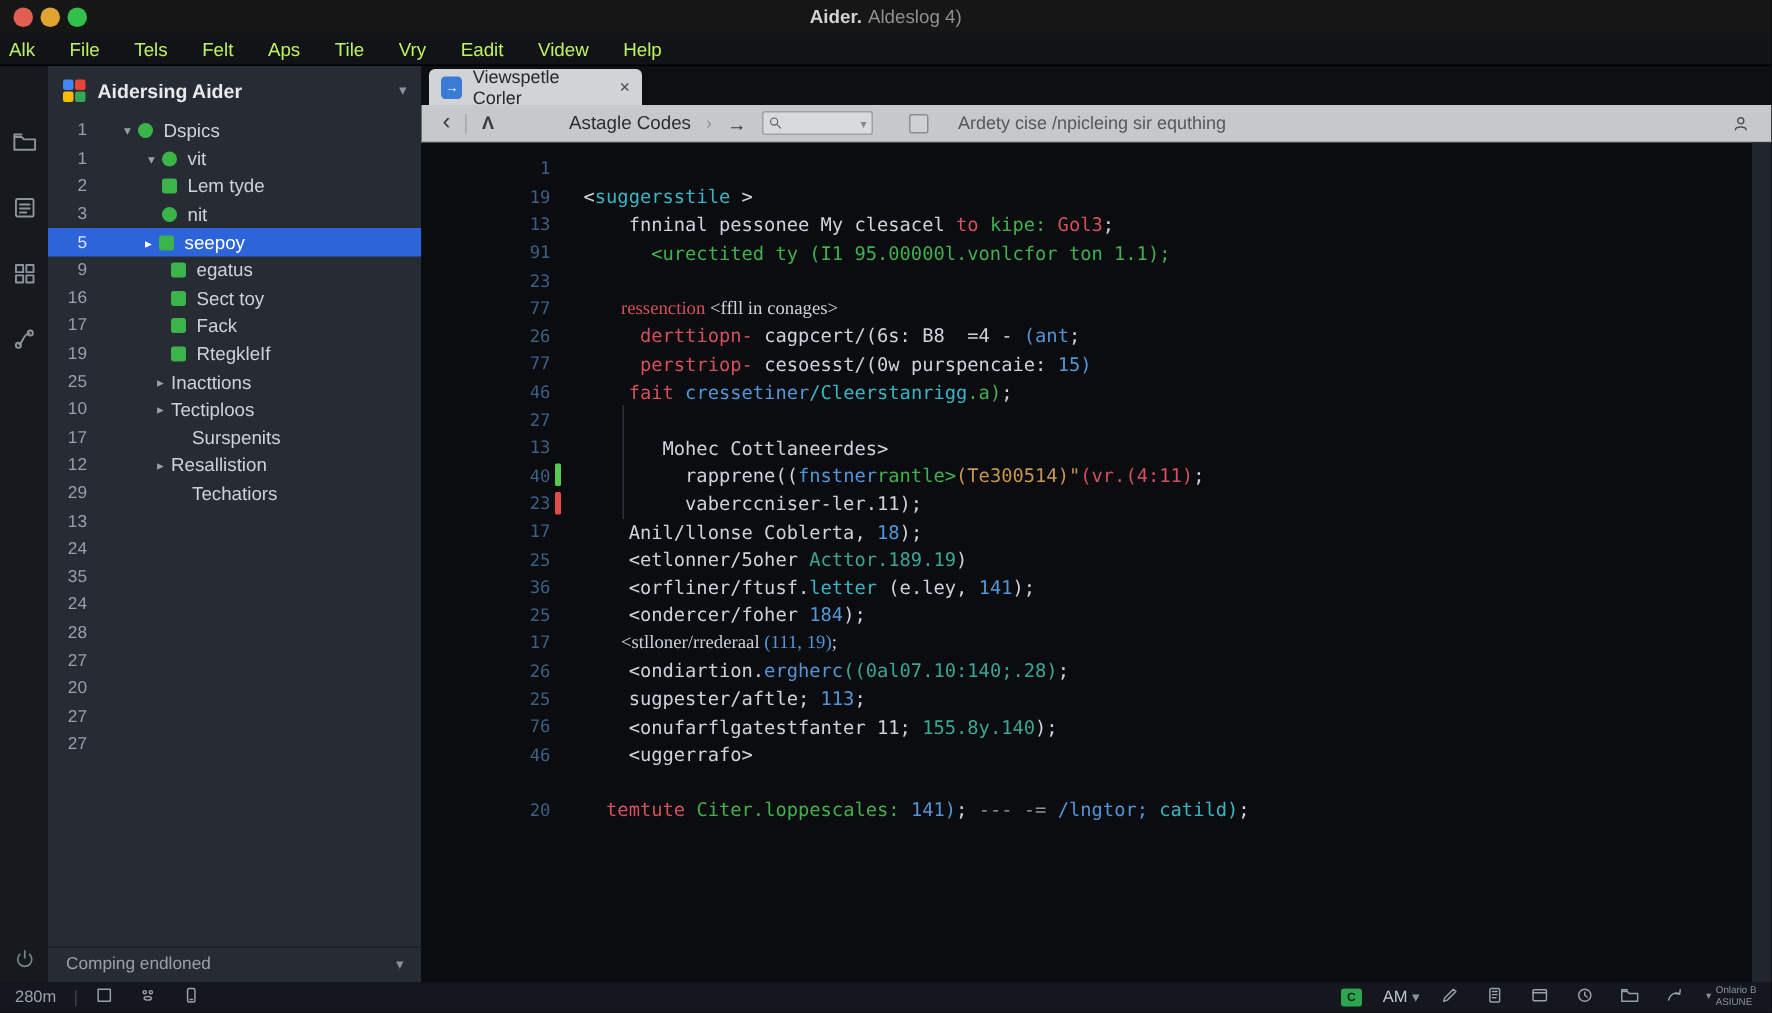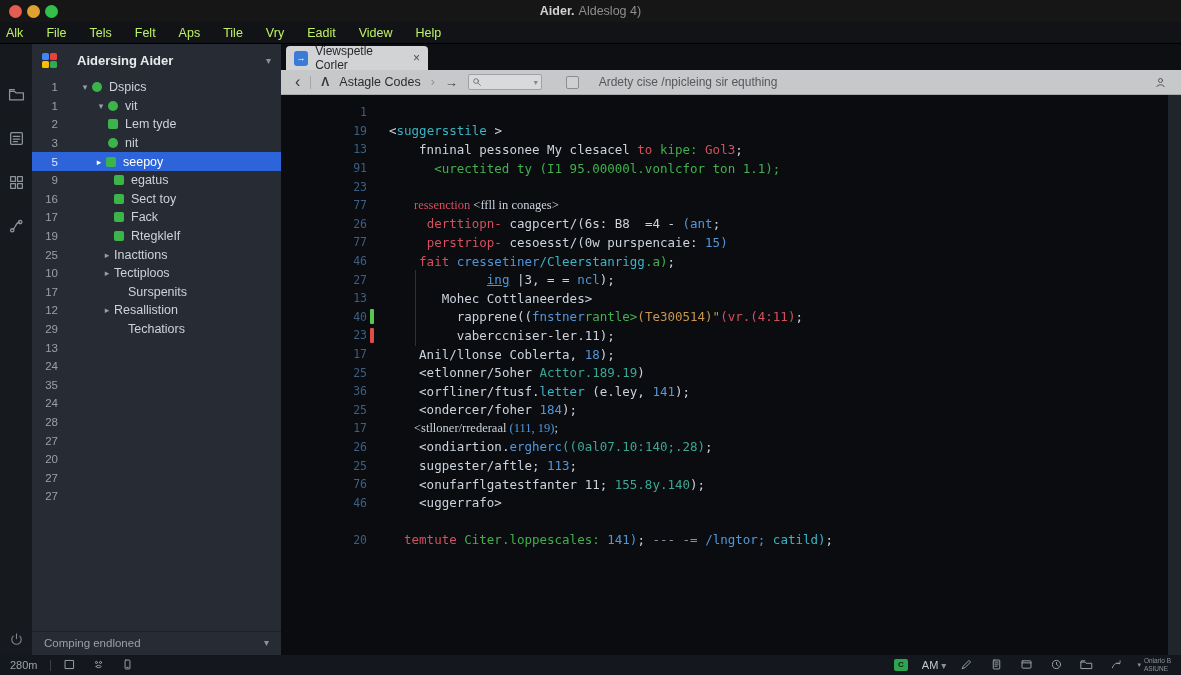--- a/index.html
+++ b/index.html
@@ -23,21 +23,21 @@
   #main { position:absolute; left:0; top:44px; width:1181px; height:611px; }
 
   
   #activitybar { position:absolute; left:0; top:0; width:32px; height:611px; background:#16191e;
     display:flex; flex-direction:column; align-items:center; padding-top:28px; }
   .act-btn { width:32px; height:44px; display:flex; align-items:center; justify-content:center; color:#8d939b; }
   #activity-bottom { position:absolute; bottom:8px; left:0; width:32px; display:flex; justify-content:center; color:#7d838b; }
 
   
   #sidebar { position:absolute; left:32px; top:0; width:249px; height:611px; background:#272c34; }
-  #sidebar-header { height:32px; display:flex; align-items:center; padding:0 10px; gap:20px; }
+  #sidebar-header { height:32px; display:flex; align-items:center; padding:0 10px; gap:8px; }
   #sidebar-title { font-size:13px; font-weight:bold; color:#e8eaed; flex:1; }
   #logo { width:15px; height:15px; display:grid; grid-template-columns:7px 7px; grid-template-rows:7px 7px; gap:1px; }
   #logo i { border-radius:1.5px; }
   .chev { color:#8b919a; font-size:10px; }
   #tree { position:absolute; left:0; top:34px; right:0; bottom:26px; overflow:hidden; }
   .trow { height:18.6px; display:flex; align-items:center; font-size:12.5px; color:#ccd2da; }
   .trow.selected { background:#2d64d9; color:#ffffff; }
   .rownum { width:26px; text-align:right; color:#99a0aa; font-size:11.5px; flex:none; }
   .trow.selected .rownum { color:#dfe7ff; }
   .tarrow { width:14px; text-align:center; font-size:9px; color:#9aa0a8; flex:none; }
@@ -57,21 +57,21 @@
   #tab-icon { width:15px; height:15px; background:#3a7bd5; border-radius:3px; color:#fff; font-size:9px;
     display:flex; align-items:center; justify-content:center; }
   #tab-label { font-size:12px; color:#26282b; }
   #tab-close { font-size:12px; color:#4a4c4f; margin-left:2px; }
 
   #toolbar { position:absolute; left:0; top:26px; width:100%; height:25px; background:#c6c8ca;
     display:flex; align-items:center; padding:0 14px; gap:10px; border-bottom:1px solid #a7a9ab; color:#37393c; }
   #tb-back { font-size:16px; line-height:1; }
   .tb-sep { width:1px; height:13px; background:#a4a6a8; }
   #tb-caret { font-size:12px; font-weight:bold; }
-  #tb-breadcrumb { font-size:12.5px; color:#2b2d30; }
+  #tb-breadcrumb { font-size:12.5px; color:#2b2d30;margin-left:40px; }
   #tb-fwd-sep { color:#8e9092; font-size:12px; }
   #tb-arrow { font-size:13px; }
   #tb-search { width:74px; height:16px; background:#d9dadb; border:1px solid #9fa1a4; border-radius:2px;
     display:flex; align-items:center; padding:0 3px; gap:3px; color:#5a5c5f; }
   #tb-search input { flex:1; min-width:0; border:none; outline:none; background:transparent; font-size:10px; }
   #tb-search .chev { color:#84868a; font-size:8px; }
   #tb-checkbox { width:13px; height:13px; border:1.5px solid #8b8d90; border-radius:2px; background:#cfd0d2; margin-left:14px; }
   #tb-hint { font-size:12px; color:#55585c; flex:1; margin-left:10px; }
   #tb-person { color:#505254; }
 
@@ -360,21 +360,21 @@
       <div id="code">
           <div class="code-line"><span class="lnum">1</span><span class="gmark"></span><span class="ctext" style="padding-left: 0ch;"></span></div>
           <div class="code-line"><span class="lnum">19</span><span class="gmark"></span><span class="ctext" style="padding-left: 0ch;"><span class="c-white">&lt;</span><span class="c-cyan">suggersstile </span><span class="c-white">&gt;</span></span></div>
           <div class="code-line"><span class="lnum">13</span><span class="gmark"></span><span class="ctext" style="padding-left: 4ch;"><span class="c-white">fnninal pessonee My clesacel </span><span class="c-red">to </span><span class="c-green">kipe: </span><span class="c-red">Gol3</span><span class="c-white">;</span></span></div>
           <div class="code-line"><span class="lnum">91</span><span class="gmark"></span><span class="ctext" style="padding-left: 6ch;"><span class="c-green">&lt;urectited ty (I1 95.00000l.vonlcfor ton 1.1);</span></span></div>
           <div class="code-line"><span class="lnum">23</span><span class="gmark"></span><span class="ctext" style="padding-left: 0ch;"></span></div>
           <div class="code-line"><span class="lnum">77</span><span class="gmark"></span><span class="ctext" style="padding-left: 4ch; font-family: Liberation Serif, serif;"><span class="c-red">ressenction </span><span class="c-white">&lt;ffll in conages&gt;</span></span></div>
           <div class="code-line"><span class="lnum">26</span><span class="gmark"></span><span class="ctext" style="padding-left: 5ch;"><span class="c-red">derttiopn- </span><span class="c-white">cagpcert/(6s: B8  =4 - </span><span class="c-blue">(ant</span><span class="c-white">;</span></span></div>
           <div class="code-line"><span class="lnum">77</span><span class="gmark"></span><span class="ctext" style="padding-left: 5ch;"><span class="c-red">perstriop- </span><span class="c-white">cesoesst/(0w purspencaie: </span><span class="c-blue">15)</span></span></div>
           <div class="code-line"><span class="lnum">46</span><span class="gmark"></span><span class="ctext" style="padding-left: 4ch;"><span class="c-red">fait </span><span class="c-blue">cressetiner</span><span class="c-cyan">/Cleerstanrigg</span><span class="c-green">.a)</span><span class="c-white">;</span></span></div>
-          <div class="code-line"><span class="lnum">27</span><span class="gmark"></span><span class="ctext" style="padding-left: 13ch;"><span class="c-blue u">ing</span><span class="c-white"> |3, = = </span><span class="c-blue">ncl</span><span class="c-white">);</span></span></div>
+          <div class="code-line"><span class="lnum">27</span><span class="gmark"></span></div>
           <div class="code-line"><span class="lnum">13</span><span class="gmark"></span><span class="ctext" style="padding-left: 7ch;"><span class="c-white">Mohec Cottlaneerdes&gt;</span></span></div>
           <div class="code-line"><span class="lnum">40</span><span class="gmark green"></span><span class="ctext" style="padding-left: 9ch;"><span class="c-white">rapprene((</span><span class="c-blue">fnstner</span><span class="c-green">rantle&gt;</span><span class="c-orange">(Te300514)"</span><span class="c-red">(vr.(4:11)</span><span class="c-white">;</span></span></div>
           <div class="code-line"><span class="lnum">23</span><span class="gmark red"></span><span class="ctext" style="padding-left: 9ch;"><span class="c-white">vaberccniser-ler.11);</span></span></div>
           <div class="code-line"><span class="lnum">17</span><span class="gmark"></span><span class="ctext" style="padding-left: 4ch;"><span class="c-white">Anil/llonse Coblerta, </span><span class="c-blue">18</span><span class="c-white">);</span></span></div>
           <div class="code-line"><span class="lnum">25</span><span class="gmark"></span><span class="ctext" style="padding-left: 4ch;"><span class="c-white">&lt;etlonner/5oher </span><span class="c-teal">Acttor.189.19</span><span class="c-white">)</span></span></div>
           <div class="code-line"><span class="lnum">36</span><span class="gmark"></span><span class="ctext" style="padding-left: 4ch;"><span class="c-white">&lt;orfliner/ftusf.</span><span class="c-cyan">letter </span><span class="c-white">(e.ley, </span><span class="c-blue">141</span><span class="c-white">);</span></span></div>
           <div class="code-line"><span class="lnum">25</span><span class="gmark"></span><span class="ctext" style="padding-left: 4ch;"><span class="c-white">&lt;ondercer/foher </span><span class="c-blue">184</span><span class="c-white">);</span></span></div>
           <div class="code-line"><span class="lnum">17</span><span class="gmark"></span><span class="ctext" style="padding-left: 4ch; font-family: Liberation Serif, serif;"><span class="c-white">&lt;stlloner/rrederaal </span><span class="c-blue">(111, 19)</span><span class="c-white">;</span></span></div>
           <div class="code-line"><span class="lnum">26</span><span class="gmark"></span><span class="ctext" style="padding-left: 4ch;"><span class="c-white">&lt;ondiartion.</span><span class="c-blue">ergherc</span><span class="c-teal">((0al07.10:140;.28)</span><span class="c-white">;</span></span></div>
           <div class="code-line"><span class="lnum">25</span><span class="gmark"></span><span class="ctext" style="padding-left: 4ch;"><span class="c-white">sugpester/aftle; </span><span class="c-blue">113</span><span class="c-white">;</span></span></div>

